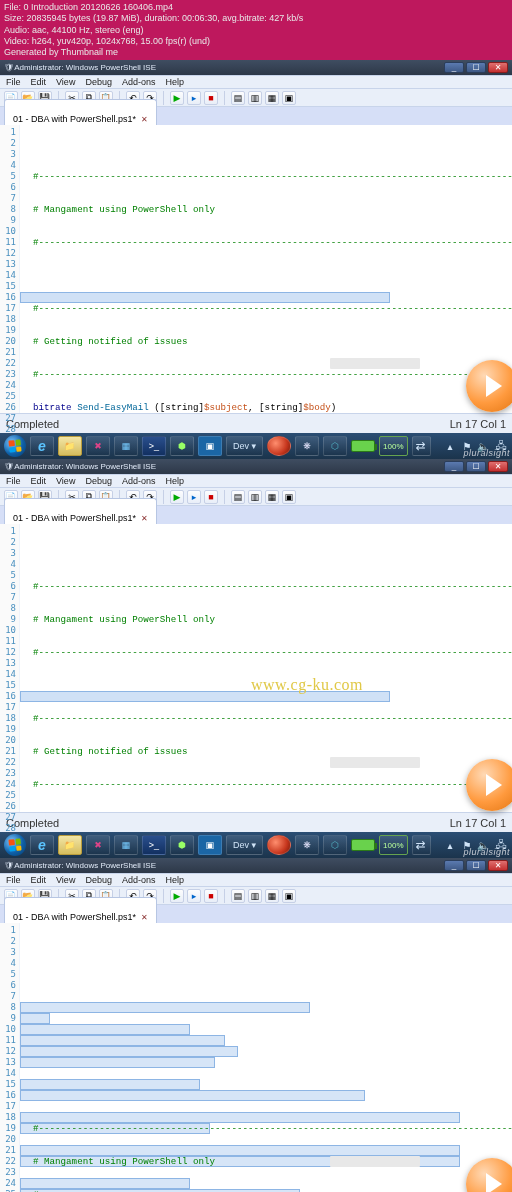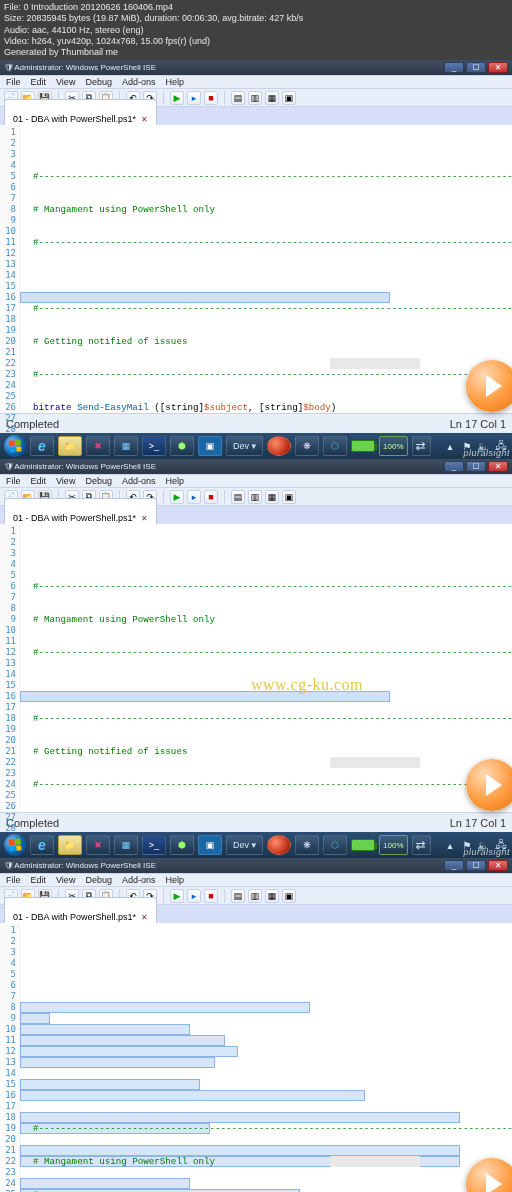--- a/index.html
+++ b/index.html
@@ -6,21 +6,21 @@
   body {
     width: 512px;
     height: 1192px;
     background: #000;
     font-family: 'Segoe UI', Tahoma, sans-serif;
     font-size: 9px;
     overflow: hidden;
     position: relative;
   }
   .meta-block {
-    background: #404040;
+    background: #be185d;
     color: #e8e8e8;
     padding: 2px 4px;
     font-size: 9px;
     line-height: 1.25;
     font-family: Verdana, sans-serif;
   }
   
   .panel {
     position: relative;
     width: 100%;

